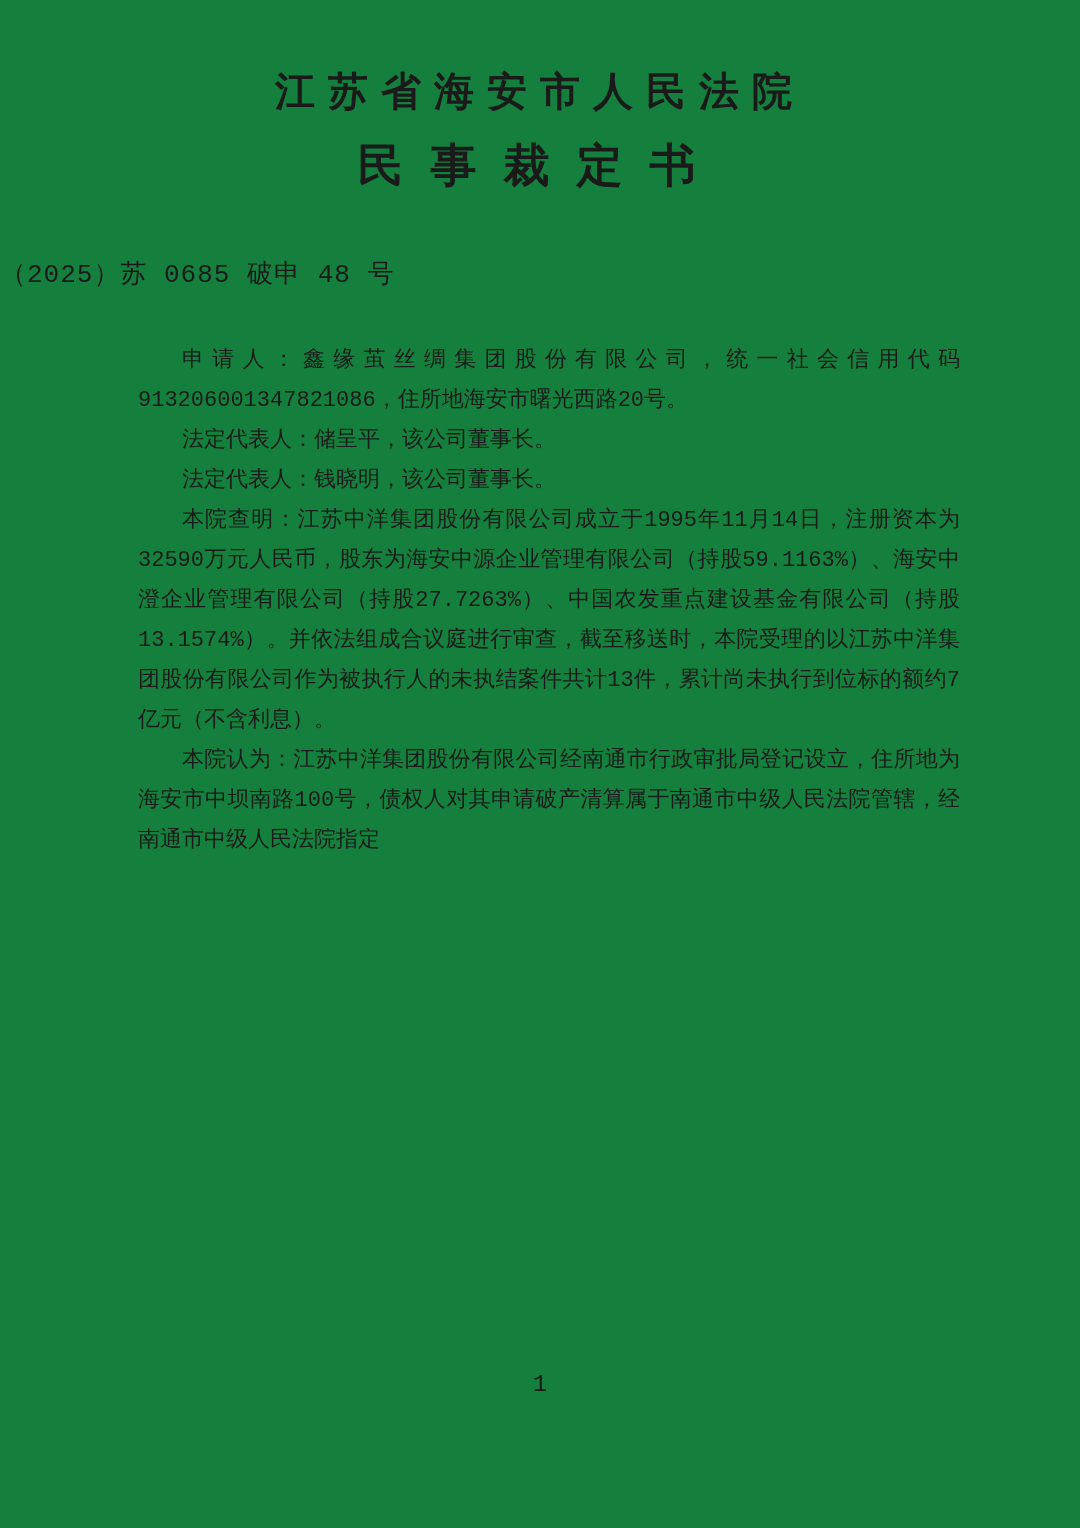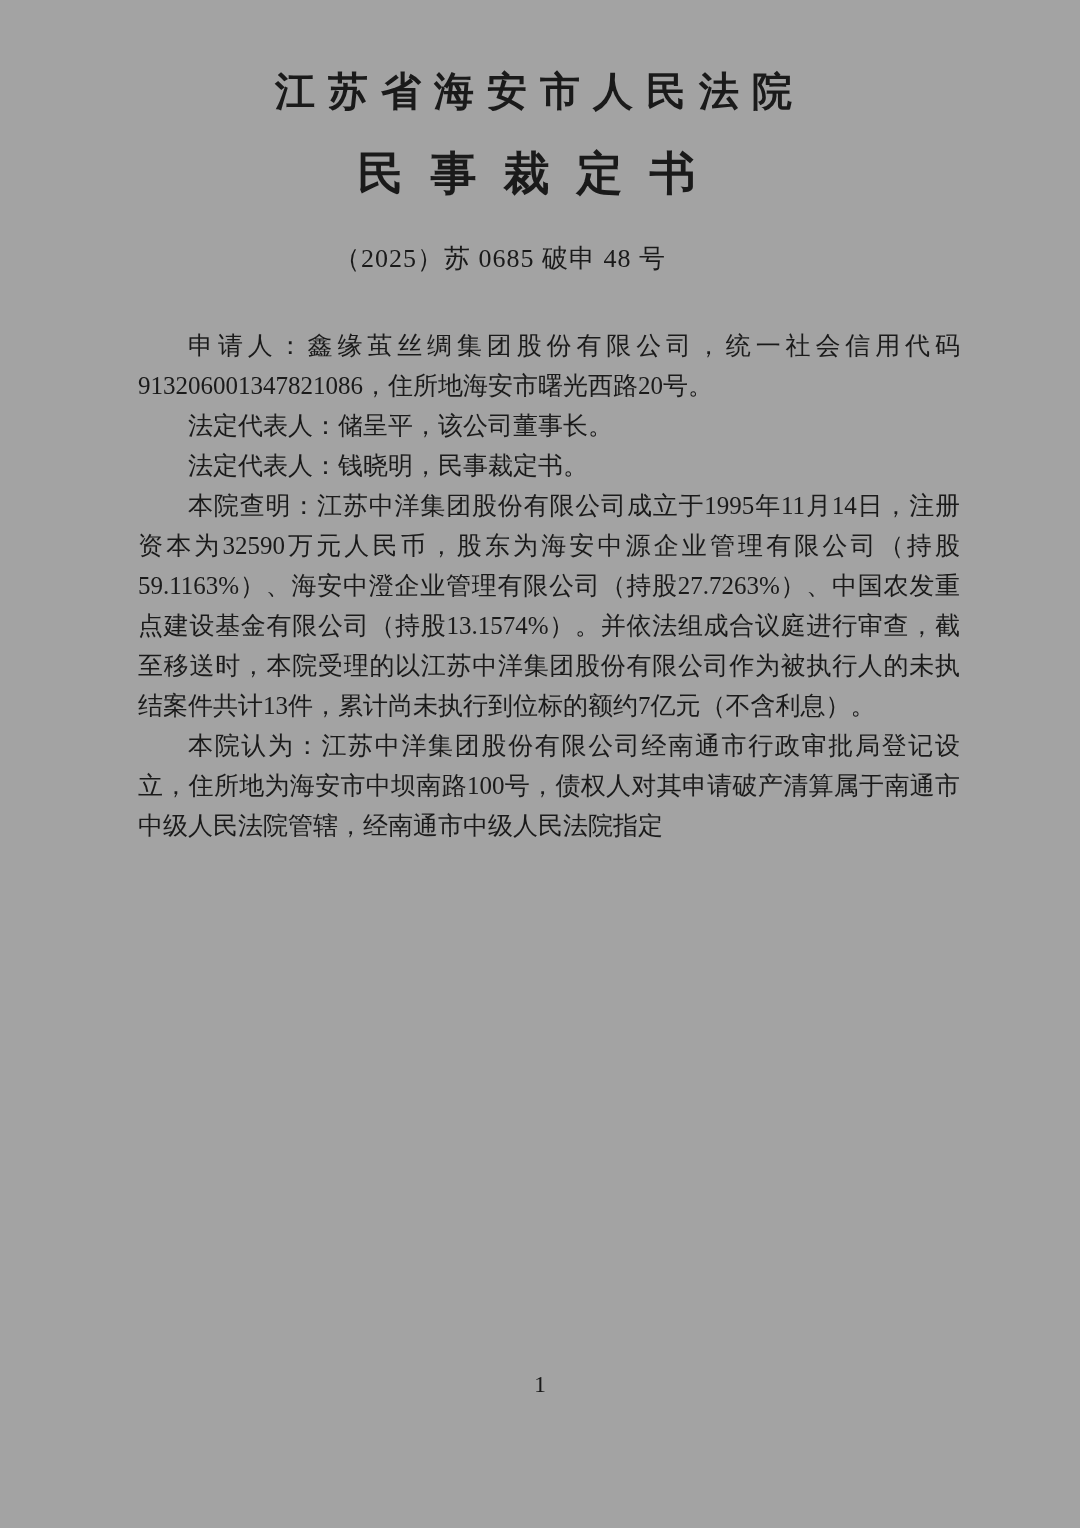--- a/index.html
+++ b/index.html
@@ -4,55 +4,55 @@
 <style>
   html, body {
     margin: 0;
     padding: 0;
     background: #e9e9e9;
   }
   .page {
     width: 1080px;
     height: 1528px;
     margin: 0 auto;
-    background: #a3a3a3;
+    background: #15803d;
     color: #1a1a1a;
-    font-family: Liberation Serif, serif;
+    font-family: Liberation Mono, monospace;
     position: relative;
     overflow: hidden;
     box-sizing: border-box;
   }
   .court-name {
     padding-top: 64px;
     text-align: center;
     font-size: 40px;
     font-weight: bold;
     letter-spacing: 13px;
     white-space: nowrap;
   }
   .doc-title {
-    margin-top: 24px;
+    margin-top: 16px;
     text-align: center;
     font-size: 46px;
     font-weight: bold;
     letter-spacing: 27px;
     white-space: nowrap;
   }
   .case-number {
-    margin-top: 36px;
-    text-align: center;
+    margin-top: 59px;
+    text-align: left;
     padding-right: 80px;
     font-size: 26px;
     letter-spacing: 1px;
   }
   .doc-body {
     margin-top: 50px;
     padding-left: 138px;
     padding-right: 120px;
-    font-size: 25px;
+    font-size: 22px;
     line-height: 40px;
     text-align: justify;
     text-justify: inter-character;
   }
   .doc-body p {
     margin: 0;
     text-indent: 2em;
   }
   .page-number {
     position: absolute;
@@ -70,20 +70,20 @@
 
   <div class="court-name">江苏省海安市人民法院</div>
 
   <div class="doc-title">民事裁定书</div>
 
   <div class="case-number">（2025）苏 0685 破申 48 号</div>
 
   <div class="doc-body">
     <p>申请人：鑫缘茧丝绸集团股份有限公司，统一社会信用代码913206001347821086，住所地海安市曙光西路20号。</p>
     <p>法定代表人：储呈平，该公司董事长。</p>
-    <p>法定代表人：钱晓明，民事裁定书。</p>
+    <p>法定代表人：钱晓明，该公司董事长。</p>
     <p>本院查明：江苏中洋集团股份有限公司成立于1995年11月14日，注册资本为32590万元人民币，股东为海安中源企业管理有限公司（持股59.1163%）、海安中澄企业管理有限公司（持股27.7263%）、中国农发重点建设基金有限公司（持股13.1574%）。并依法组成合议庭进行审查，截至移送时，本院受理的以江苏中洋集团股份有限公司作为被执行人的未执结案件共计13件，累计尚未执行到位标的额约7亿元（不含利息）。</p>
     <p>本院认为：江苏中洋集团股份有限公司经南通市行政审批局登记设立，住所地为海安市中坝南路100号，债权人对其申请破产清算属于南通市中级人民法院管辖，经南通市中级人民法院指定</p>
   </div>
 
   <div class="page-number">1</div>
 
 </div>
 
 </body></html>

